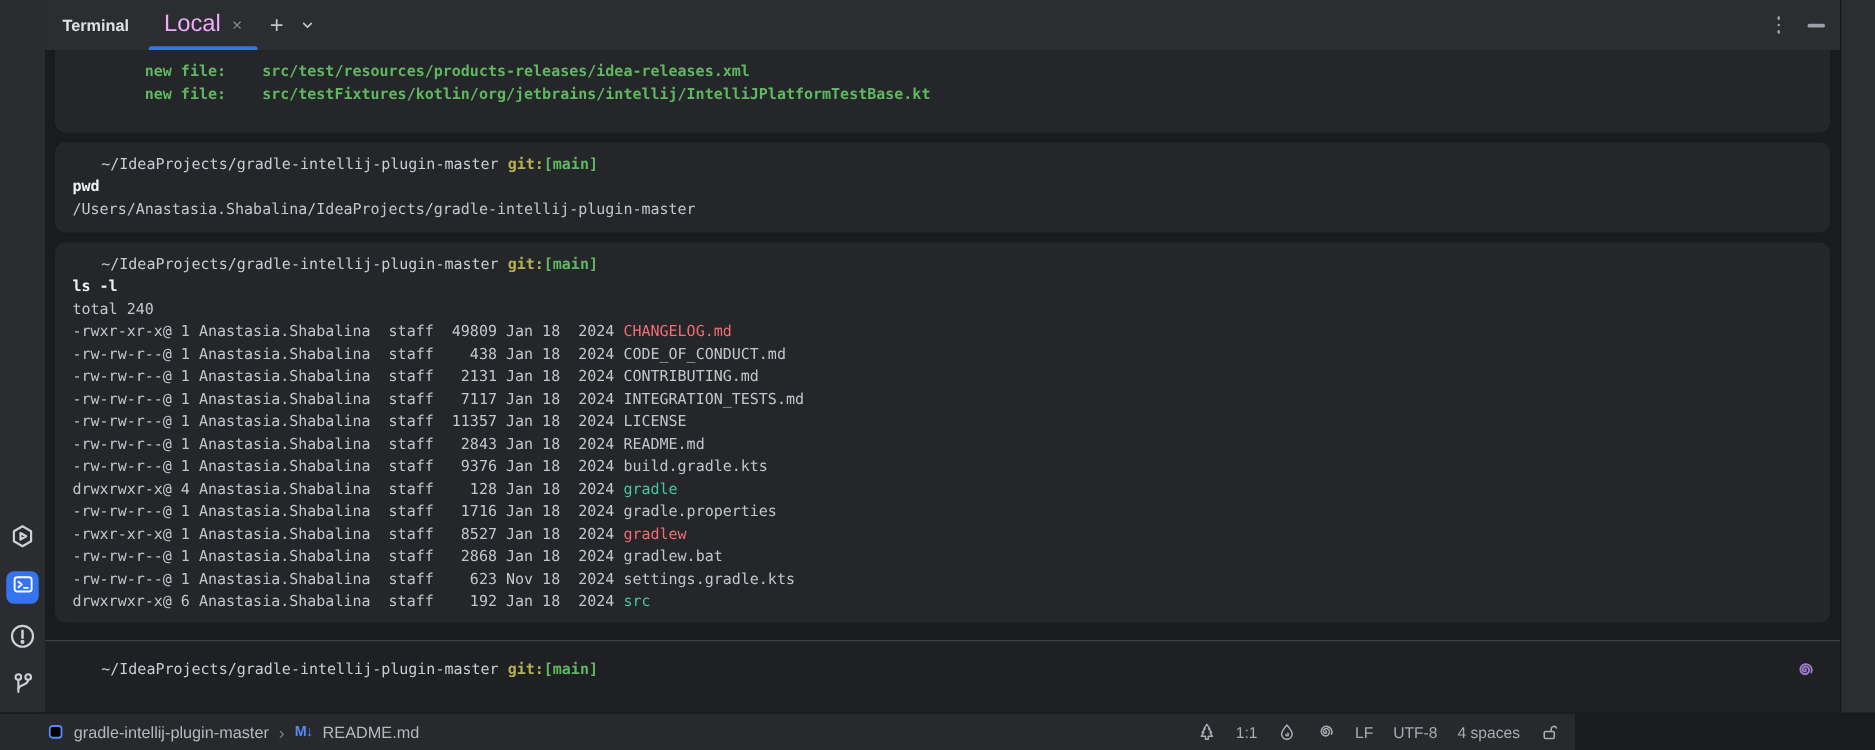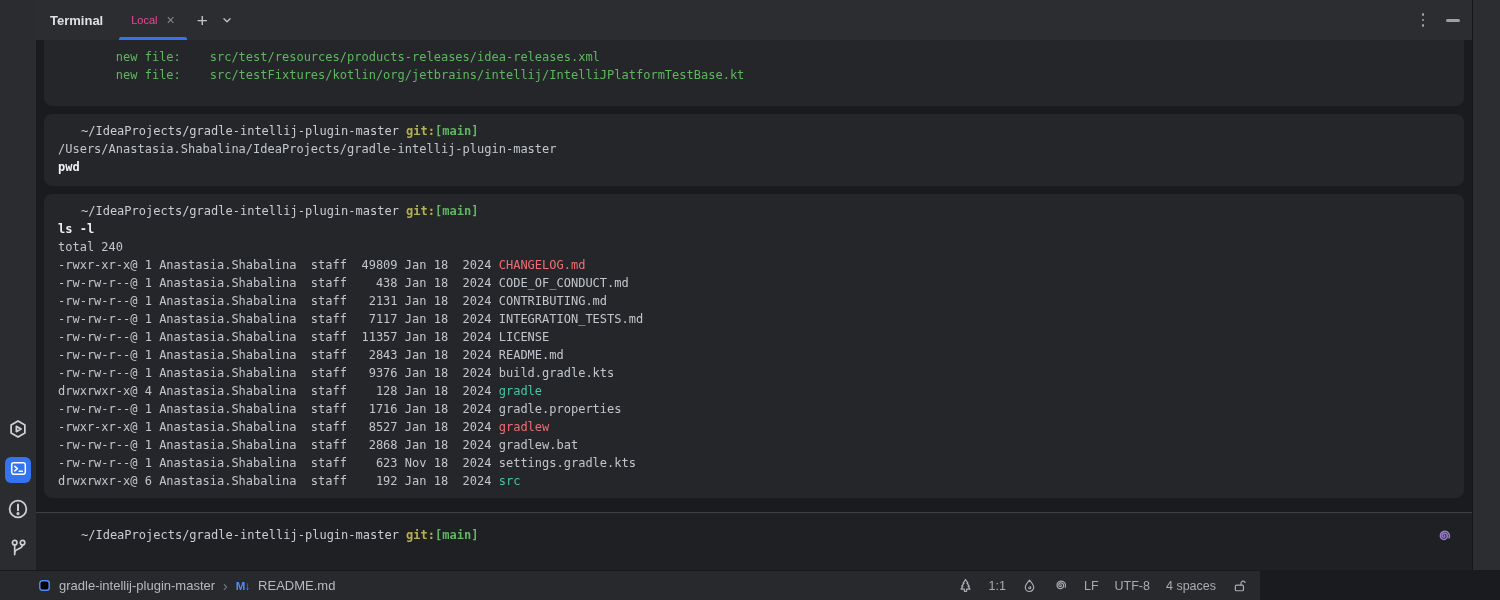--- a/index.html
+++ b/index.html
@@ -27,33 +27,33 @@
   .stripe-btn{position:absolute;left:0;width:36px;height:30px;display:flex;align-items:center;justify-content:center;cursor:pointer;}
   .stripe-btn svg{stroke:var(--icon);fill:none;stroke-width:1.4;stroke-linecap:round;stroke-linejoin:round;}
   .active-tool{position:absolute;left:5px;width:26px;height:26px;border-radius:6px;background:var(--accent);
     display:flex;align-items:center;justify-content:center;}
   .active-tool svg{stroke:#fff;fill:none;stroke-width:1.4;stroke-linecap:round;stroke-linejoin:round;}
   
   .main{position:absolute;left:36px;top:0;width:1436px;height:570px;display:flex;flex-direction:column;justify-content:space-between;}
   .header{height:40px;background:var(--panel);display:flex;align-items:center;flex-shrink:0;padding-left:14px;position:relative;}
   .hdr-title{font-size:13px;font-weight:bold;color:#dfe1e5;margin-right:16px;}
   .tab{position:relative;height:40px;display:flex;align-items:center;gap:9px;padding:0 12px;cursor:pointer;}
-  .tab-label{font-size:11px;color:#ec4899;}
+  .tab-label{font-size:19px;color:#f0abfc;}
   .tab-close{font-size:14px;color:#85878b;line-height:1;}
   .tab-underline{position:absolute;left:0;right:0;bottom:0;height:3px;border-radius:2px 2px 0 0;background:var(--accent);}
   .hdr-plus{font-size:19px;font-weight:300;color:#c0c3c8;padding:0 8px;margin-left:2px;cursor:pointer;line-height:1;}
   .hdr-chevron{margin-left:4px;cursor:pointer;display:flex;align-items:center;}
   .hdr-right{position:absolute;right:12px;top:0;height:40px;display:flex;align-items:center;gap:18px;}
   .kebab{display:flex;flex-direction:column;gap:3px;cursor:pointer;padding:4px;}
   .kebab i{width:2.5px;height:2.5px;border-radius:50%;background:#9da0a6;display:block;}
   .minimize{width:14px;height:3px;border-radius:1.5px;background:#9da0a6;cursor:pointer;}
   
   .term{flex:1;background:var(--term-bg);display:flex;flex-direction:column;overflow:hidden;position:relative;}
   .block{background:var(--block);border-radius:8px;margin:8px 8px 0;padding:8px 14px;}
-  .block.first{margin-top:0;border-radius:0 0 8px 8px;padding-bottom:22px;}
+  .block.first{margin-top:0;border-radius:0 0 8px 8px;padding-bottom:22px;font-weight:bold;}
   .block.pwd{padding-bottom:10px;}
   .t-line{height:18px;line-height:18px;white-space:pre;font-family:"DejaVu Sans Mono",monospace;font-size:12px;color:var(--txt);}
   .t-line .p-path{color:var(--prompt-txt);margin-left:23px;}
   .t-line .p-git{color:var(--yellow);font-weight:bold;}
   .t-line .p-branch{color:var(--green);font-weight:bold;}
   .t-cmd{color:#f0f1f3;font-weight:bold;}
   .t-green{color:var(--green);}
   .name-executable{color:var(--red);}
   .name-directory{color:var(--teal);}
   .bottom-bar{margin-top:auto;height:58px;border-top:1px solid #3d3f44;background:var(--bottom);
@@ -146,22 +146,22 @@
 
     <div class="block first">
       <div id="git-lines">
           <div class="t-line t-green">        new file:    src/test/resources/products-releases/idea-releases.xml</div>
           <div class="t-line t-green">        new file:    src/testFixtures/kotlin/org/jetbrains/intellij/IntelliJPlatformTestBase.kt</div>
         </div>
     </div>
 
     <div class="block pwd">
       <div class="t-line"><span class="p-path">~/IdeaProjects/gradle-intellij-plugin-master</span><span class="p-git"> git:</span><span class="p-branch">[main]</span></div>
+      <div class="t-line t-cmd">pwd</div>
       <div class="t-line">/Users/Anastasia.Shabalina/IdeaProjects/gradle-intellij-plugin-master</div>
-      <div class="t-line t-cmd">pwd</div>
     </div>
 
     <div class="block">
       <div class="t-line"><span class="p-path">~/IdeaProjects/gradle-intellij-plugin-master</span><span class="p-git"> git:</span><span class="p-branch">[main]</span></div>
       <div class="t-line t-cmd">ls -l</div>
       <div class="t-line">total 240</div>
       <div id="ls-rows">
           <div class="t-line"><span>-rwxr-xr-x@ 1 Anastasia.Shabalina  staff  49809 Jan 18  2024 </span><span class="name-executable">CHANGELOG.md</span></div>
           <div class="t-line"><span>-rw-rw-r--@ 1 Anastasia.Shabalina  staff    438 Jan 18  2024 </span><span>CODE_OF_CONDUCT.md</span></div>
           <div class="t-line"><span>-rw-rw-r--@ 1 Anastasia.Shabalina  staff   2131 Jan 18  2024 </span><span>CONTRIBUTING.md</span></div>

